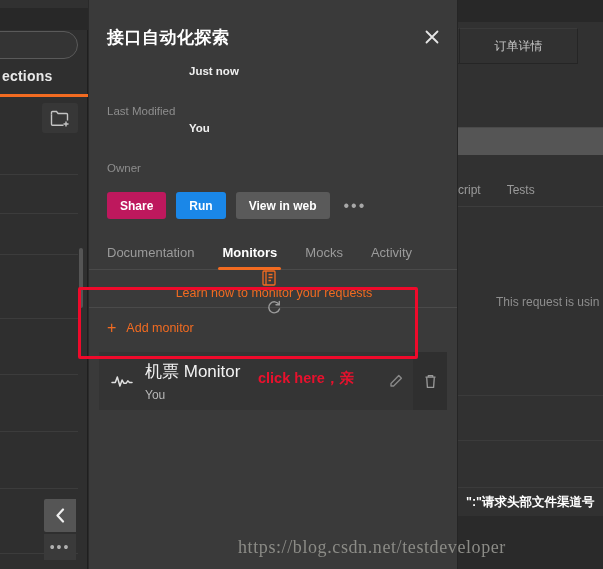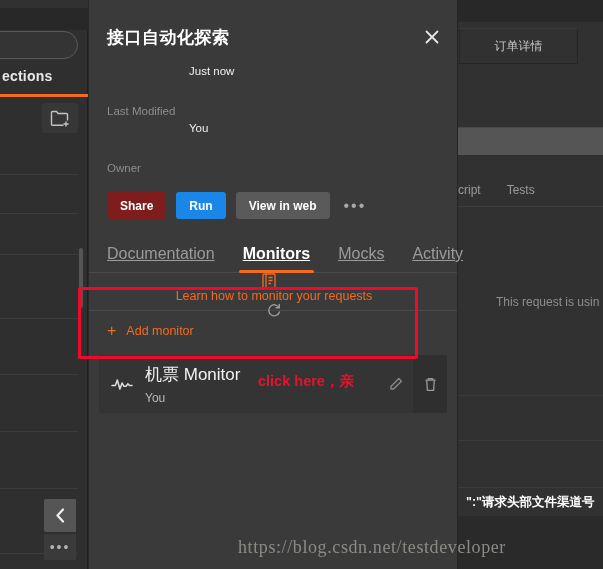--- a/index.html
+++ b/index.html
@@ -201,56 +201,55 @@
     display: flex; align-items: center; justify-content: center;
     color: #e6e6e6; font-size: 17px;
   }
   .meta {
     padding: 14px 18px 0 18px;
     font-size: 11.5px;
     line-height: 17px;
   }
   .meta-row { display: flex; }
   .meta-label { width: 82px; color: #8d8d8d; margin-top: 40px; }
-  .meta-value { color: #efefef; font-weight: normal; }
+  .meta-value { color: #efefef; font-weight: bold; }
 
   .actions {
     display: flex; align-items: center; gap: 10px;
     padding: 15px 18px 0 18px;
   }
   .btn {
     height: 27px;
     display: flex; align-items: center; justify-content: center;
     padding: 0 13px;
     border-radius: 3px;
     font-size: 12px; font-weight: bold;
     color: #ffffff;
     white-space: nowrap;
   }
-  .btn-share { background: #7f1d1d; }
+  .btn-share { background: #be185d; }
   .btn-run   { background: #1a87e8; }
   .btn-view  { background: #5a5a5a; }
   .btn-more {
     color: #a8a8a8; font-size: 16px; letter-spacing: 2px;
     padding-left: 4px;
   }
 
   .tabs {
     display: flex; align-items: flex-end; gap: 0;
     margin-top: 20px;
     padding: 0 18px;
     border-bottom: 1px solid #4a4a4a;
   }
   .tab {
     padding: 6px 14px 9px 14px;
-    font-size: 16px;
+    font-size: 13px;
     color: #9b9b9b;
     position: relative;
     white-space: nowrap;
-    text-decoration: underline;
   }
   .tab:first-child { padding-left: 0; }
   .tab.active { color: #ffffff; font-weight: bold; }
   .tab.active::after {
     content: "";
     position: absolute; left: 10px; right: 10px; bottom: -1px;
     height: 3px; background: #f26b21;
     border-radius: 2px;
   }
 

